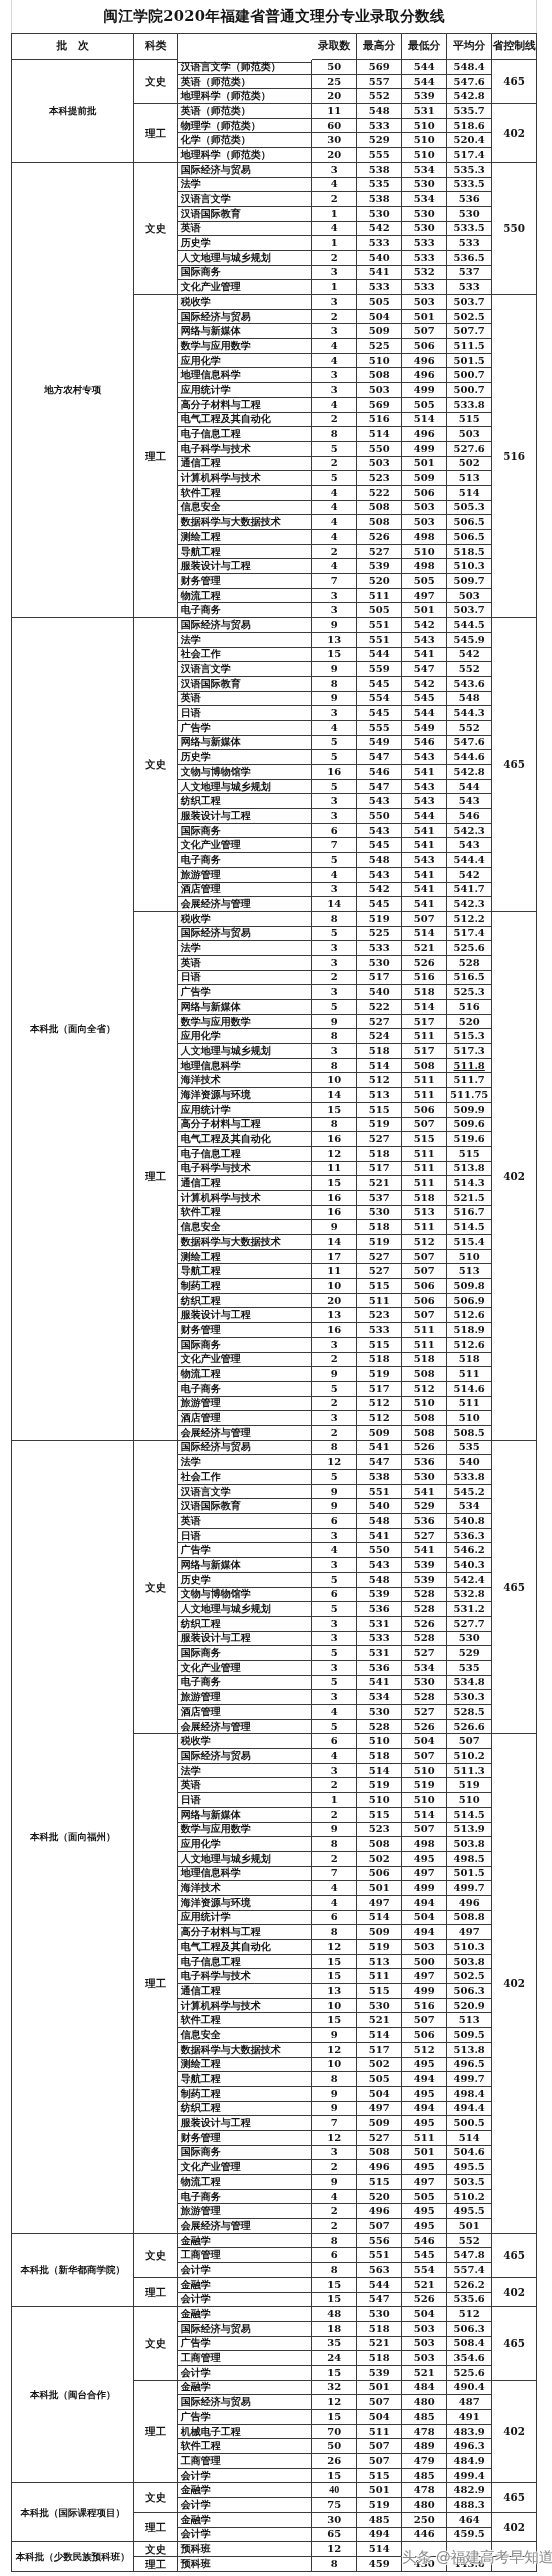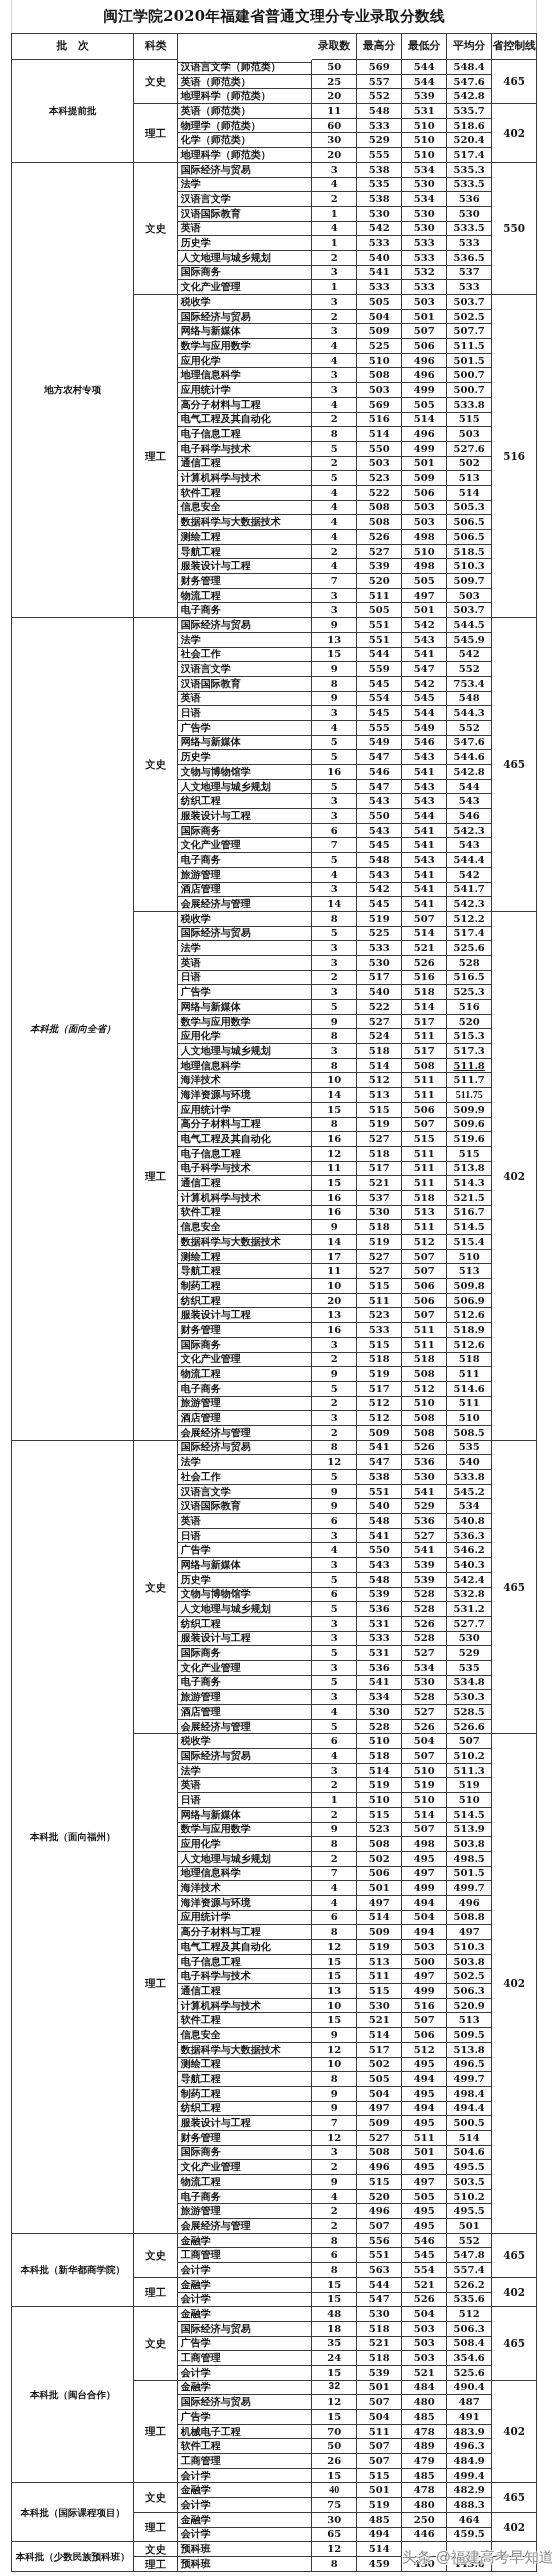--- a/index.html
+++ b/index.html
@@ -250,21 +250,21 @@
     <div class="c mid major" style="grid-area: 38 / 3 / span 1;">物流工程</div>
     <div class="c mid" style="grid-area: 38 / 4 / span 1;">3</div>
     <div class="c mid" style="grid-area: 38 / 5 / span 1;">511</div>
     <div class="c mid" style="grid-area: 38 / 6 / span 1;">497</div>
     <div class="c mid" style="grid-area: 38 / 7 / span 1;">503</div>
     <div class="c mid major" style="grid-area: 39 / 3 / span 1;">电子商务</div>
     <div class="c mid" style="grid-area: 39 / 4 / span 1;">3</div>
     <div class="c mid" style="grid-area: 39 / 5 / span 1;">505</div>
     <div class="c mid" style="grid-area: 39 / 6 / span 1;">501</div>
     <div class="c mid" style="grid-area: 39 / 7 / span 1;">503.7</div>
-    <div class="c batch" style="grid-area: 40 / 1 / span 56; font-style: italic;">本科批（面向全省）</div>
+    <div class="c batch" style="grid-area: 40 / 1 / span 56;">本科批（面向全省）</div>
     <div class="c cat" style="grid-area: 40 / 2 / span 20;">文史</div>
     <div class="c ctl" style="grid-area: 40 / 8 / span 20;">465</div>
     <div class="c mid major" style="grid-area: 40 / 3 / span 1;">国际经济与贸易</div>
     <div class="c mid" style="grid-area: 40 / 4 / span 1;">9</div>
     <div class="c mid" style="grid-area: 40 / 5 / span 1;">551</div>
     <div class="c mid" style="grid-area: 40 / 6 / span 1;">542</div>
     <div class="c mid" style="grid-area: 40 / 7 / span 1;">544.5</div>
     <div class="c mid major" style="grid-area: 41 / 3 / span 1;">法学</div>
     <div class="c mid" style="grid-area: 41 / 4 / span 1;">13</div>
     <div class="c mid" style="grid-area: 41 / 5 / span 1;">551</div>
@@ -277,21 +277,21 @@
     <div class="c mid" style="grid-area: 42 / 7 / span 1;">542</div>
     <div class="c mid major" style="grid-area: 43 / 3 / span 1;">汉语言文学</div>
     <div class="c mid" style="grid-area: 43 / 4 / span 1;">9</div>
     <div class="c mid" style="grid-area: 43 / 5 / span 1;">559</div>
     <div class="c mid" style="grid-area: 43 / 6 / span 1;">547</div>
     <div class="c mid" style="grid-area: 43 / 7 / span 1;">552</div>
     <div class="c mid major" style="grid-area: 44 / 3 / span 1;">汉语国际教育</div>
     <div class="c mid" style="grid-area: 44 / 4 / span 1;">8</div>
     <div class="c mid" style="grid-area: 44 / 5 / span 1;">545</div>
     <div class="c mid" style="grid-area: 44 / 6 / span 1;">542</div>
-    <div class="c mid" style="grid-area: 44 / 7 / span 1;">753.4</div>
+    <div class="c mid" style="grid-area: 44 / 7 / span 1;">543.6</div>
     <div class="c mid major" style="grid-area: 45 / 3 / span 1;">英语</div>
     <div class="c mid" style="grid-area: 45 / 4 / span 1;">9</div>
     <div class="c mid" style="grid-area: 45 / 5 / span 1;">554</div>
     <div class="c mid" style="grid-area: 45 / 6 / span 1;">545</div>
     <div class="c mid" style="grid-area: 45 / 7 / span 1;">548</div>
     <div class="c mid major" style="grid-area: 46 / 3 / span 1;">日语</div>
     <div class="c mid" style="grid-area: 46 / 4 / span 1;">3</div>
     <div class="c mid" style="grid-area: 46 / 5 / span 1;">545</div>
     <div class="c mid" style="grid-area: 46 / 6 / span 1;">544</div>
     <div class="c mid" style="grid-area: 46 / 7 / span 1;">544.3</div>
@@ -419,21 +419,21 @@
     <div class="c mid" style="grid-area: 70 / 7 / span 1; text-decoration: underline;">511.8</div>
     <div class="c mid major" style="grid-area: 71 / 3 / span 1;">海洋技术</div>
     <div class="c mid" style="grid-area: 71 / 4 / span 1;">10</div>
     <div class="c mid" style="grid-area: 71 / 5 / span 1;">512</div>
     <div class="c mid" style="grid-area: 71 / 6 / span 1;">511</div>
     <div class="c mid" style="grid-area: 71 / 7 / span 1;">511.7</div>
     <div class="c mid major" style="grid-area: 72 / 3 / span 1;">海洋资源与环境</div>
     <div class="c mid" style="grid-area: 72 / 4 / span 1;">14</div>
     <div class="c mid" style="grid-area: 72 / 5 / span 1;">513</div>
     <div class="c mid" style="grid-area: 72 / 6 / span 1;">511</div>
-    <div class="c mid" style="grid-area: 72 / 7 / span 1; font-family: Liberation Serif, serif;">511.75</div>
+    <div class="c mid" style="grid-area: 72 / 7 / span 1;">511.75</div>
     <div class="c mid major" style="grid-area: 73 / 3 / span 1;">应用统计学</div>
     <div class="c mid" style="grid-area: 73 / 4 / span 1;">15</div>
     <div class="c mid" style="grid-area: 73 / 5 / span 1;">515</div>
     <div class="c mid" style="grid-area: 73 / 6 / span 1;">506</div>
     <div class="c mid" style="grid-area: 73 / 7 / span 1;">509.9</div>
     <div class="c mid major" style="grid-area: 74 / 3 / span 1;">高分子材料与工程</div>
     <div class="c mid" style="grid-area: 74 / 4 / span 1;">8</div>
     <div class="c mid" style="grid-area: 74 / 5 / span 1;">519</div>
     <div class="c mid" style="grid-area: 74 / 6 / span 1;">507</div>
     <div class="c mid" style="grid-area: 74 / 7 / span 1;">509.6</div>
@@ -871,21 +871,21 @@
     <div class="c mid" style="grid-area: 158 / 6 / span 1;">503</div>
     <div class="c mid" style="grid-area: 158 / 7 / span 1;">354.6</div>
     <div class="c mid major" style="grid-area: 159 / 3 / span 1;">会计学</div>
     <div class="c mid" style="grid-area: 159 / 4 / span 1;">15</div>
     <div class="c mid" style="grid-area: 159 / 5 / span 1;">539</div>
     <div class="c mid" style="grid-area: 159 / 6 / span 1;">521</div>
     <div class="c mid" style="grid-area: 159 / 7 / span 1;">525.6</div>
     <div class="c cat" style="grid-area: 160 / 2 / span 7;">理工</div>
     <div class="c ctl" style="grid-area: 160 / 8 / span 7;">402</div>
     <div class="c mid major" style="grid-area: 160 / 3 / span 1;">金融学</div>
-    <div class="c mid" style="grid-area: 160 / 4 / span 1; font-family: Liberation Mono, monospace;">32</div>
+    <div class="c mid" style="grid-area: 160 / 4 / span 1;">32</div>
     <div class="c mid" style="grid-area: 160 / 5 / span 1;">501</div>
     <div class="c mid" style="grid-area: 160 / 6 / span 1;">484</div>
     <div class="c mid" style="grid-area: 160 / 7 / span 1;">490.4</div>
     <div class="c mid major" style="grid-area: 161 / 3 / span 1;">国际经济与贸易</div>
     <div class="c mid" style="grid-area: 161 / 4 / span 1;">12</div>
     <div class="c mid" style="grid-area: 161 / 5 / span 1;">507</div>
     <div class="c mid" style="grid-area: 161 / 6 / span 1;">480</div>
     <div class="c mid" style="grid-area: 161 / 7 / span 1;">487</div>
     <div class="c mid major" style="grid-area: 162 / 3 / span 1;">广告学</div>
     <div class="c mid" style="grid-area: 162 / 4 / span 1;">15</div>

